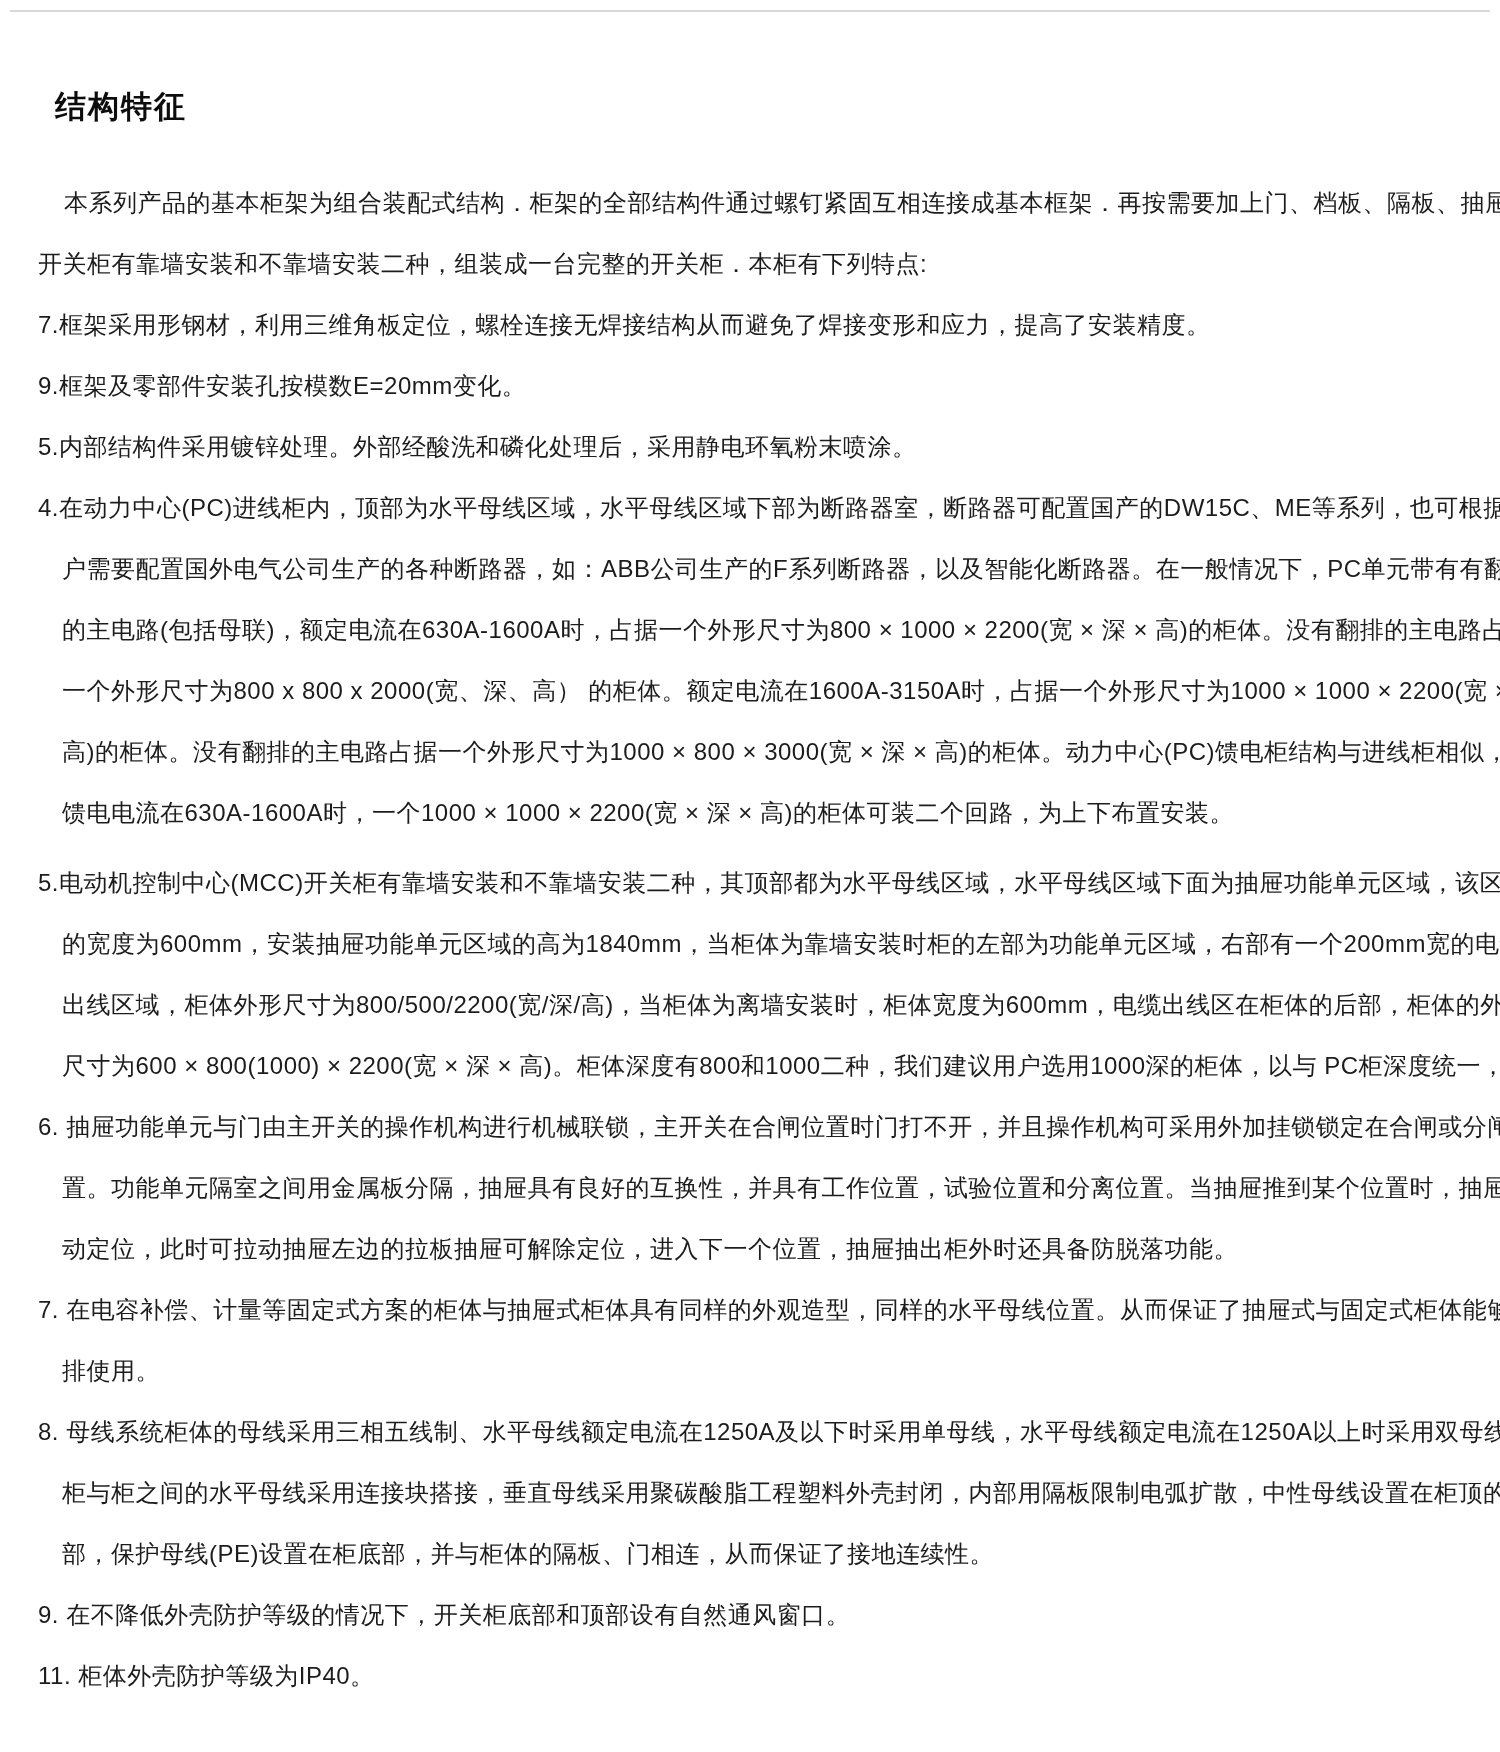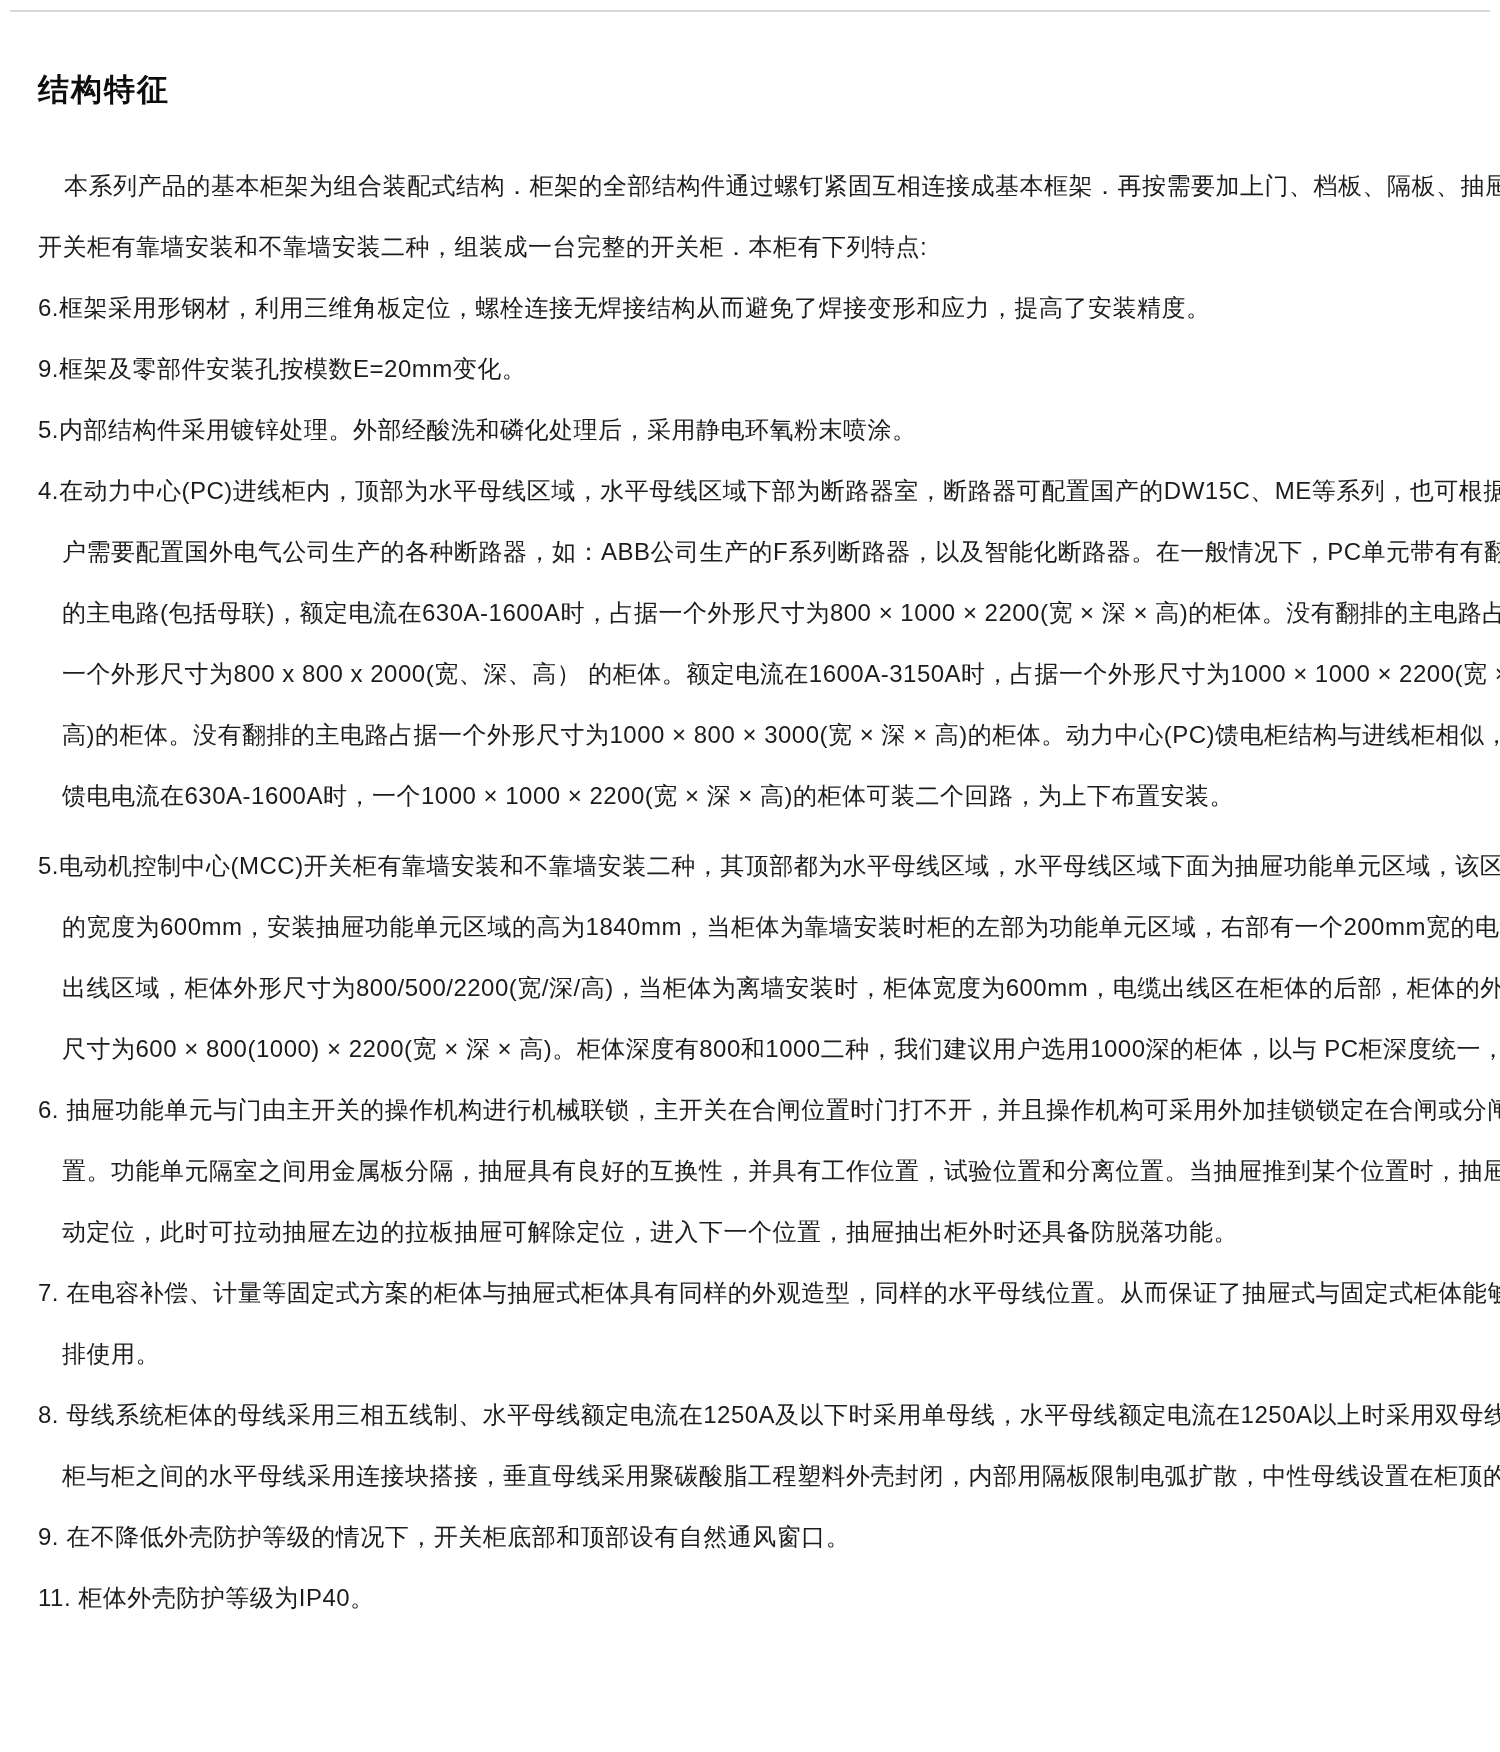--- a/index.html
+++ b/index.html
@@ -20,21 +20,21 @@
   }
   .page-top-rule {
     position: absolute;
     top: 10px;
     left: 10px;
     right: 10px;
     height: 2px;
     background: #d9d9d9;
   }
   h1.doc-title {
-    margin: 0;
+    margin: 17px;
     padding-top: 72px;
     font-size: 31px;
     line-height: 36px;
     font-weight: bold;
     letter-spacing: 2px;
     color: #0d0d0d;
   }
   .intro {
     margin-top: 47px;
   }
@@ -61,21 +61,21 @@
 
 <div class="page" style="color: rgb(28, 28, 28); background: rgb(255, 255, 255);">
   <div class="page-top-rule"></div>
   <h1 class="doc-title">结构特征</h1>
   <div class="intro" id="intro">
       <div class="line">本系列产品的基本柜架为组合装配式结构．柜架的全部结构件通过螺钉紧固互相连接成基本框架．再按需要加上门、档板、隔板、抽屉、</div>
       <div class="line">开关柜有靠墙安装和不靠墙安装二种，组装成一台完整的开关柜．本柜有下列特点:</div>
     </div>
   <div id="items">
       <div class="item">
-        <div class="line">6.框架采用形钢材，利用三维角板定位，螺栓连接无焊接结构从而避免了焊接变形和应力，提高了安装精度。</div>
+        <div class="line">7.框架采用形钢材，利用三维角板定位，螺栓连接无焊接结构从而避免了焊接变形和应力，提高了安装精度。</div>
       </div>
       <div class="item">
         <div class="line">9.框架及零部件安装孔按模数E=20mm变化。</div>
       </div>
       <div class="item">
         <div class="line">5.内部结构件采用镀锌处理。外部经酸洗和磷化处理后，采用静电环氧粉末喷涂。</div>
       </div>
       <div class="item">
         <div class="line">4.在动力中心(PC)进线柜内，顶部为水平母线区域，水平母线区域下部为断路器室，断路器可配置国产的DW15C、ME等系列，也可根据用</div>
         <div class="line">户需要配置国外电气公司生产的各种断路器，如：ABB公司生产的F系列断路器，以及智能化断路器。在一般情况下，PC单元带有有翻排</div>
@@ -95,20 +95,21 @@
         <div class="line">置。功能单元隔室之间用金属板分隔，抽屉具有良好的互换性，并具有工作位置，试验位置和分离位置。当抽屉推到某个位置时，抽屉自</div>
         <div class="line">动定位，此时可拉动抽屉左边的拉板抽屉可解除定位，进入下一个位置，抽屉抽出柜外时还具备防脱落功能。</div>
       </div>
       <div class="item">
         <div class="line">7. 在电容补偿、计量等固定式方案的柜体与抽屉式柜体具有同样的外观造型，同样的水平母线位置。从而保证了抽屉式与固定式柜体能够并</div>
         <div class="line">排使用。</div>
       </div>
       <div class="item">
         <div class="line">8. 母线系统柜体的母线采用三相五线制、水平母线额定电流在1250A及以下时采用单母线，水平母线额定电流在1250A以上时采用双母线，</div>
         <div class="line">柜与柜之间的水平母线采用连接块搭接，垂直母线采用聚碳酸脂工程塑料外壳封闭，内部用隔板限制电弧扩散，中性母线设置在柜顶的前</div>
+        <div class="line">部，保护母线(PE)设置在柜底部，并与柜体的隔板、门相连，从而保证了接地连续性。</div>
       </div>
       <div class="item">
         <div class="line">9. 在不降低外壳防护等级的情况下，开关柜底部和顶部设有自然通风窗口。</div>
       </div>
       <div class="item">
         <div class="line">11. 柜体外壳防护等级为IP40。</div>
       </div>
     </div>
 </div>
 

